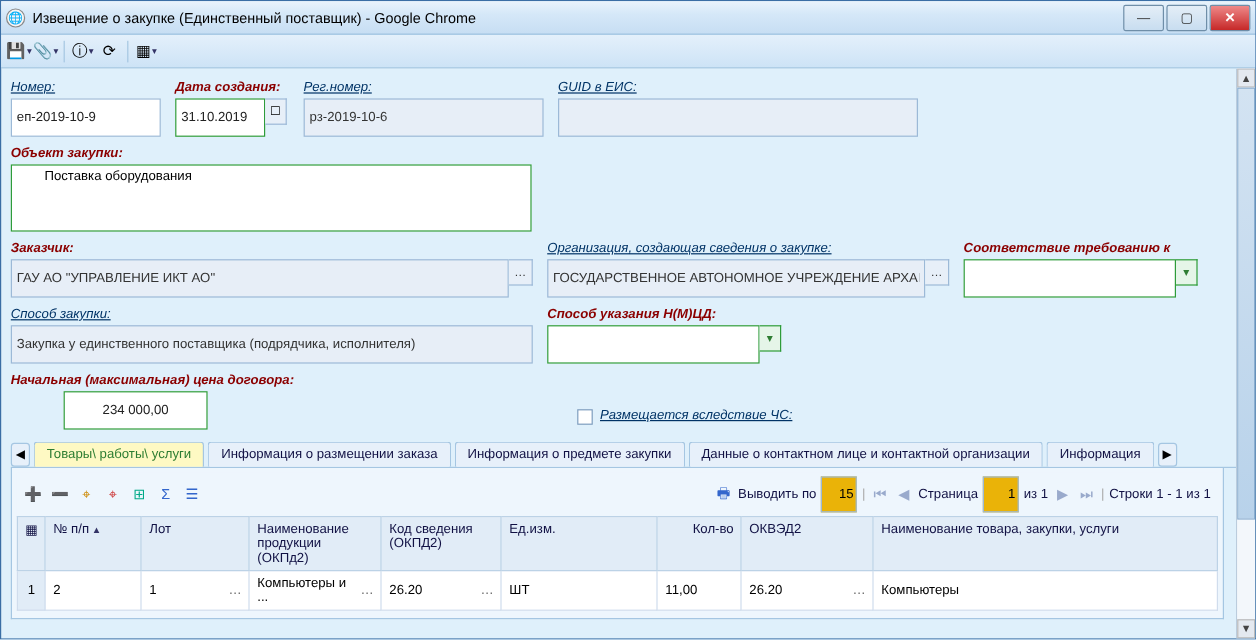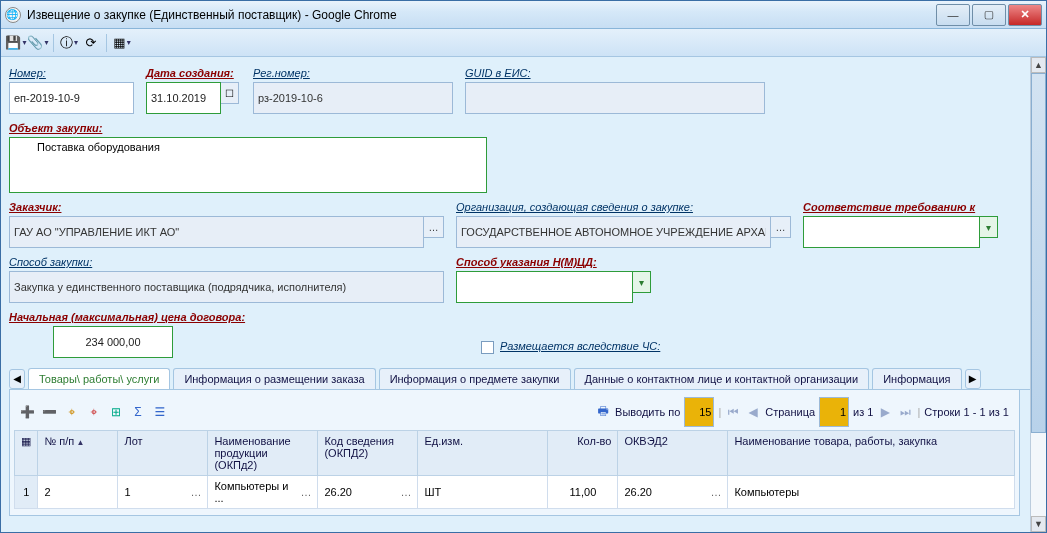--- a/index.html
+++ b/index.html
@@ -21,39 +21,39 @@
 
   .content { flex: 1; padding: 10px 8px 6px 8px; overflow: hidden; position: relative; }
   .scrollbar { position: absolute; right: 0; top: 0; bottom: 0; width: 16px; background: #e7eff8; border-left:1px solid #bcd; }
   .sb-arrow { height: 16px; background: #e4e9f0; border:1px solid #bbb; display:flex; align-items:center; justify-content:center; font-size:9px; color:#444;}
   .sb-track { height: calc(100% - 32px); background: #f3f7fb; }
   .sb-thumb { background: linear-gradient(#d3e3f2,#b8d2ea); border:1px solid #8aaed0; height: 360px; margin:0; }
 
   .row { display: flex; gap: 12px; margin-bottom: 8px; flex-wrap: wrap; padding-right: 18px;}
   .field { display: flex; flex-direction: column; }
   .lbl { color: #003366; margin-bottom: 3px; }
-  .lbl.req { color: #8b0000; font-style: italic; text-decoration: underline; font-weight: bold; }
+  .lbl.req { color: #8b0000; font-style: italic; font-weight: bold; }
   .lbl.und { text-decoration: underline; font-style: italic; color: #003366; }
   .inp { height: 32px; background: #fff; border: 1px solid #9cb9d7; padding: 0 4px; font-size: 11px; font-family: inherit; color: #222; }
   .inp.ro { background: #e7eef7; color: #333; }
   .inp.green { border: 1px solid #2e9c3a; }
   .textarea { background:#fff; border:1px solid #2e9c3a; padding: 3px 5px; font-size:11px; font-family:inherit; resize:none; }
   .datebox { display:flex; }
   .datebox .dbtn { width:18px; height:22px; border:1px solid #9cb9d7; border-left:none; background:#e7eff8; display:flex; align-items:center; justify-content:center; font-size:10px; }
   .lookup { display:flex; }
   .lookup .lbtn { width:20px; height:22px; border:1px solid #9cb9d7; border-left:none; background:#e7eff8; display:flex; align-items:center; justify-content:center; font-size:10px; color:#333;}
   .select { display:flex; }
   .select .sbtn { width:18px; height:22px; border:1px solid #2e9c3a; border-left:none; background:#e5f5e8; display:flex; align-items:center; justify-content:center; font-size:10px; color:#2e7d32;}
   .select.green .inp { border:1px solid #2e9c3a; }
   .cbrow { display:flex; align-items:center; gap:6px; height:22px; }
   .chk { width:13px; height:13px; border:1px solid #7a9cbf; background:#fff; }
 
   .tabs { display:flex; gap:3px; border-bottom:1px solid #a5c6e2; margin-top: 10px; padding-right:18px; align-items:center;}
   .tab { background:#e7f0fa; border:1px solid #a5c6e2; border-bottom:none; padding: 4px 10px; border-radius:3px 3px 0 0; color:#114; cursor:default; }
-  .tab.active { background:#ffffff; font-weight:normal; color:#2e7d32; }
+  .tab.active { background:#fef9c3; font-weight:normal; color:#2e7d32; }
   .tab-sc { background:#e7f0fa; border:1px solid #a5c6e2; width:16px; height:20px; display:flex; align-items:center; justify-content:center; font-size:10px; border-radius:3px; }
 
   .gridpane { border:1px solid #a5c6e2; border-top:none; padding: 4px 4px 6px 4px; margin-right:18px; background:#eef6fd; }
   .gridtoolbar { display:flex; align-items:center; justify-content:space-between; padding: 3px 6px; background:#eef6fd; }
   .gt-left { display:flex; gap:6px; }
   .gt-right { display:flex; gap:4px; align-items:center; color:#114;}
   .gt-ic { width:16px; height:16px; display:flex; align-items:center; justify-content:center; font-size:12px; cursor:default; }
   .pager-inp { width:30px; height:30px; border:1px solid #9cb9d7; text-align:right; padding:0 2px; font-size:11px; background:#eab308; }
   table.grid { border-collapse:collapse; width:100%; background:#fff; font-size:11px; }
   table.grid thead td { background:#e1ecf7; border:1px solid #bcd2e6; padding:4px 6px; color:#114; vertical-align:top; }
@@ -108,21 +108,21 @@
       </div>
       <div class="field" style="width:300px">
         <span class="lbl und">GUID в ЕИС:</span>
         <input type="text" class="inp ro" value="" style="">
       </div>
     </div>
 
     <div class="row">
       <div class="field" style="width:434px">
         <span class="lbl req">Объект закупки:</span>
-        <textarea class="textarea" style="width: 478px; height: 56px; padding-left: 27px;">Поставка оборудования</textarea>
+        <textarea class="textarea" style="width: 434px; height: 56px; padding-left: 27px;">Поставка оборудования</textarea>
       </div>
     </div>
 
     <div class="row">
       <div class="field" style="width:435px">
         <span class="lbl req">Заказчик:</span>
         <div class="lookup">
           <input type="text" class="inp ro" style="width: 415px;" value="ГАУ АО &quot;УПРАВЛЕНИЕ ИКТ АО&quot;">
           <span class="lbtn">…</span>
         </div>
@@ -210,21 +210,21 @@
         <thead>
           <tr>
             <td class="sel-col">▦</td>
             <td style="width:80px"><span class="sort">№ п/п</span></td>
             <td style="width:90px">Лот</td>
             <td style="width:110px">Наименование продукции (ОКПд2)</td>
             <td style="width:100px">Код сведения (ОКПД2)</td>
             <td style="width:130px">Ед.изм.</td>
             <td style="width:70px;text-align:right">Кол-во</td>
             <td style="width:110px">ОКВЭД2</td>
-            <td>Наименование товара, работы, закупка</td>
+            <td>Наименование товара, закупки, услуги</td>
           </tr>
         </thead>
         <tbody>
           <tr>
             <td class="sel-col">1</td>
             <td>2</td>
             <td>
                 <div class="cellflex">
                   <span>1</span>
                   <span class="ellips">…</span>
@@ -236,21 +236,21 @@
                   <span class="ellips">…</span>
                 </div>
               </td>
             <td>
                 <div class="cellflex">
                   <span>26.20</span>
                   <span class="ellips">…</span>
                 </div>
               </td>
             <td>ШТ</td>
-            <td style="text-align:center">11,00</td>
+            <td style="text-align:left">11,00</td>
             <td>
                 <div class="cellflex">
                   <span>26.20</span>
                   <span class="ellips">…</span>
                 </div>
               </td>
             <td>Компьютеры</td>
           </tr>
         </tbody>
       </table>

